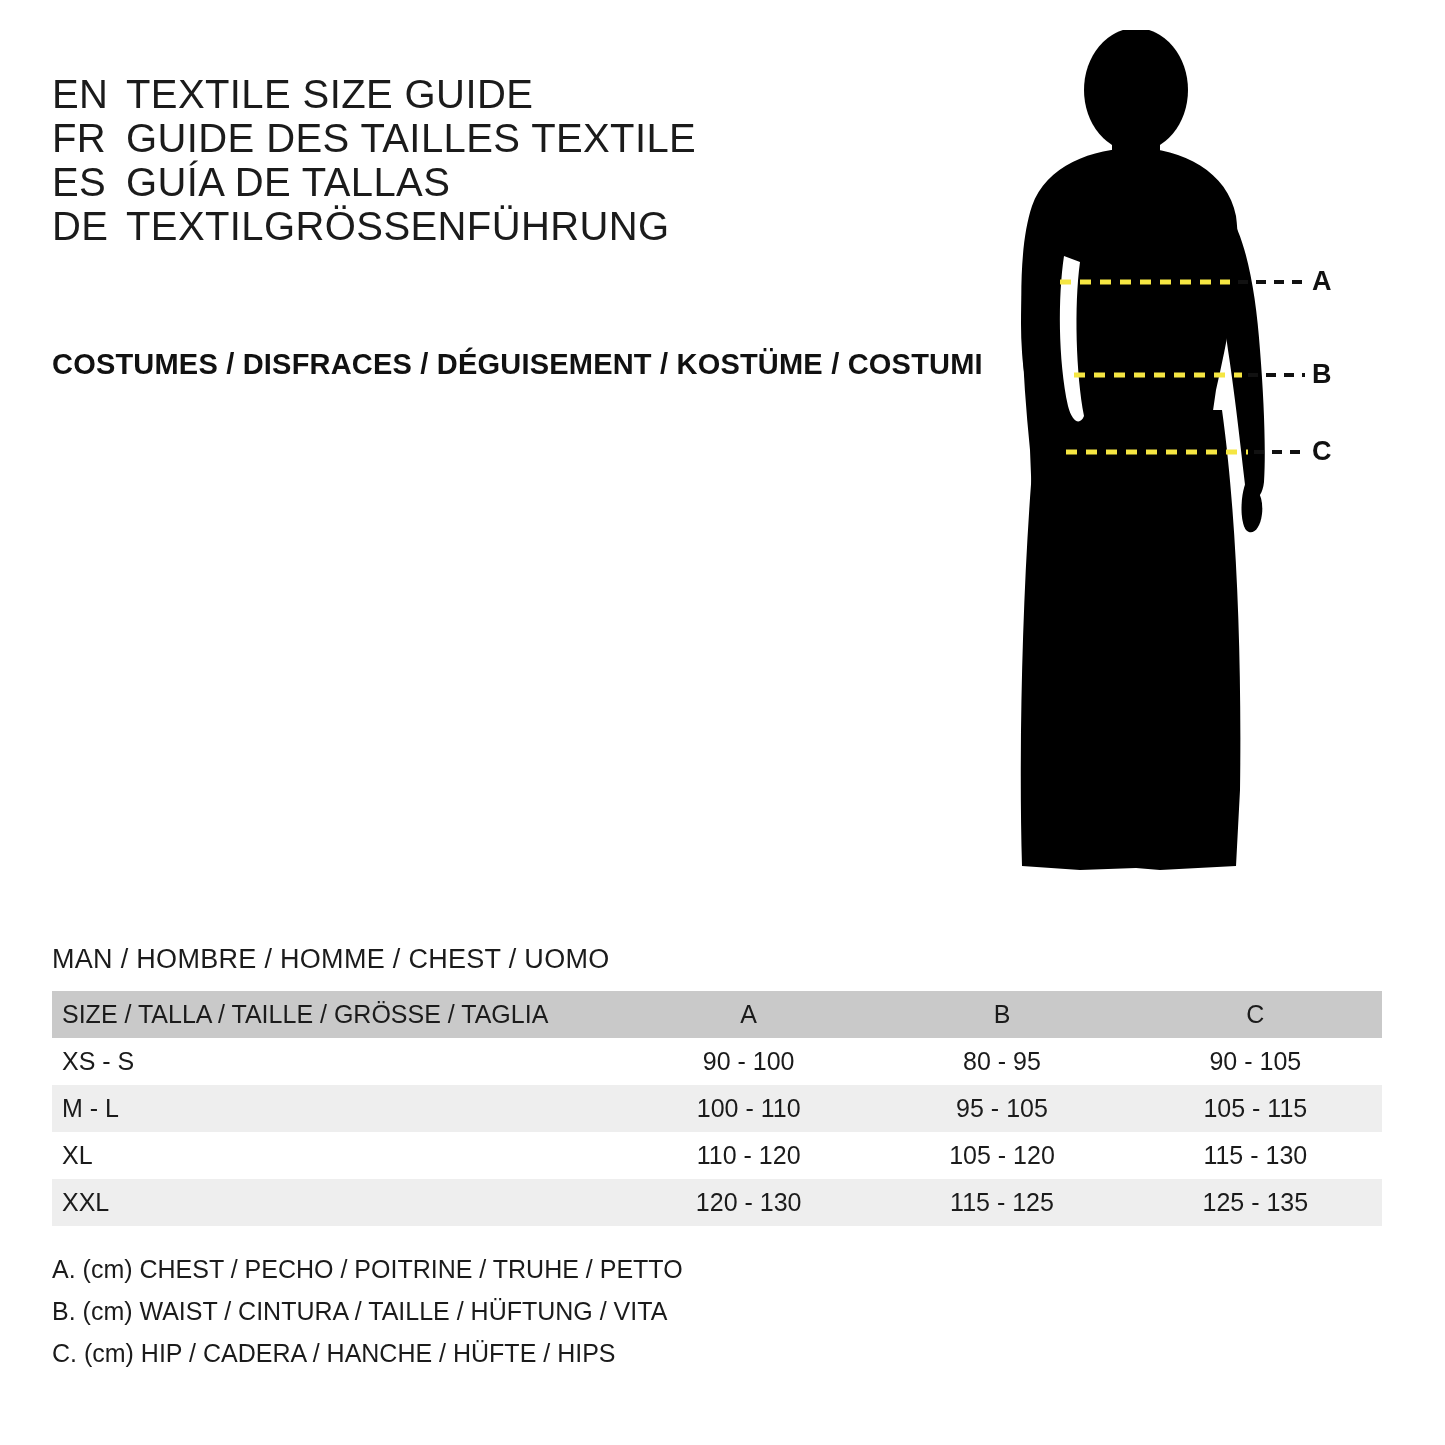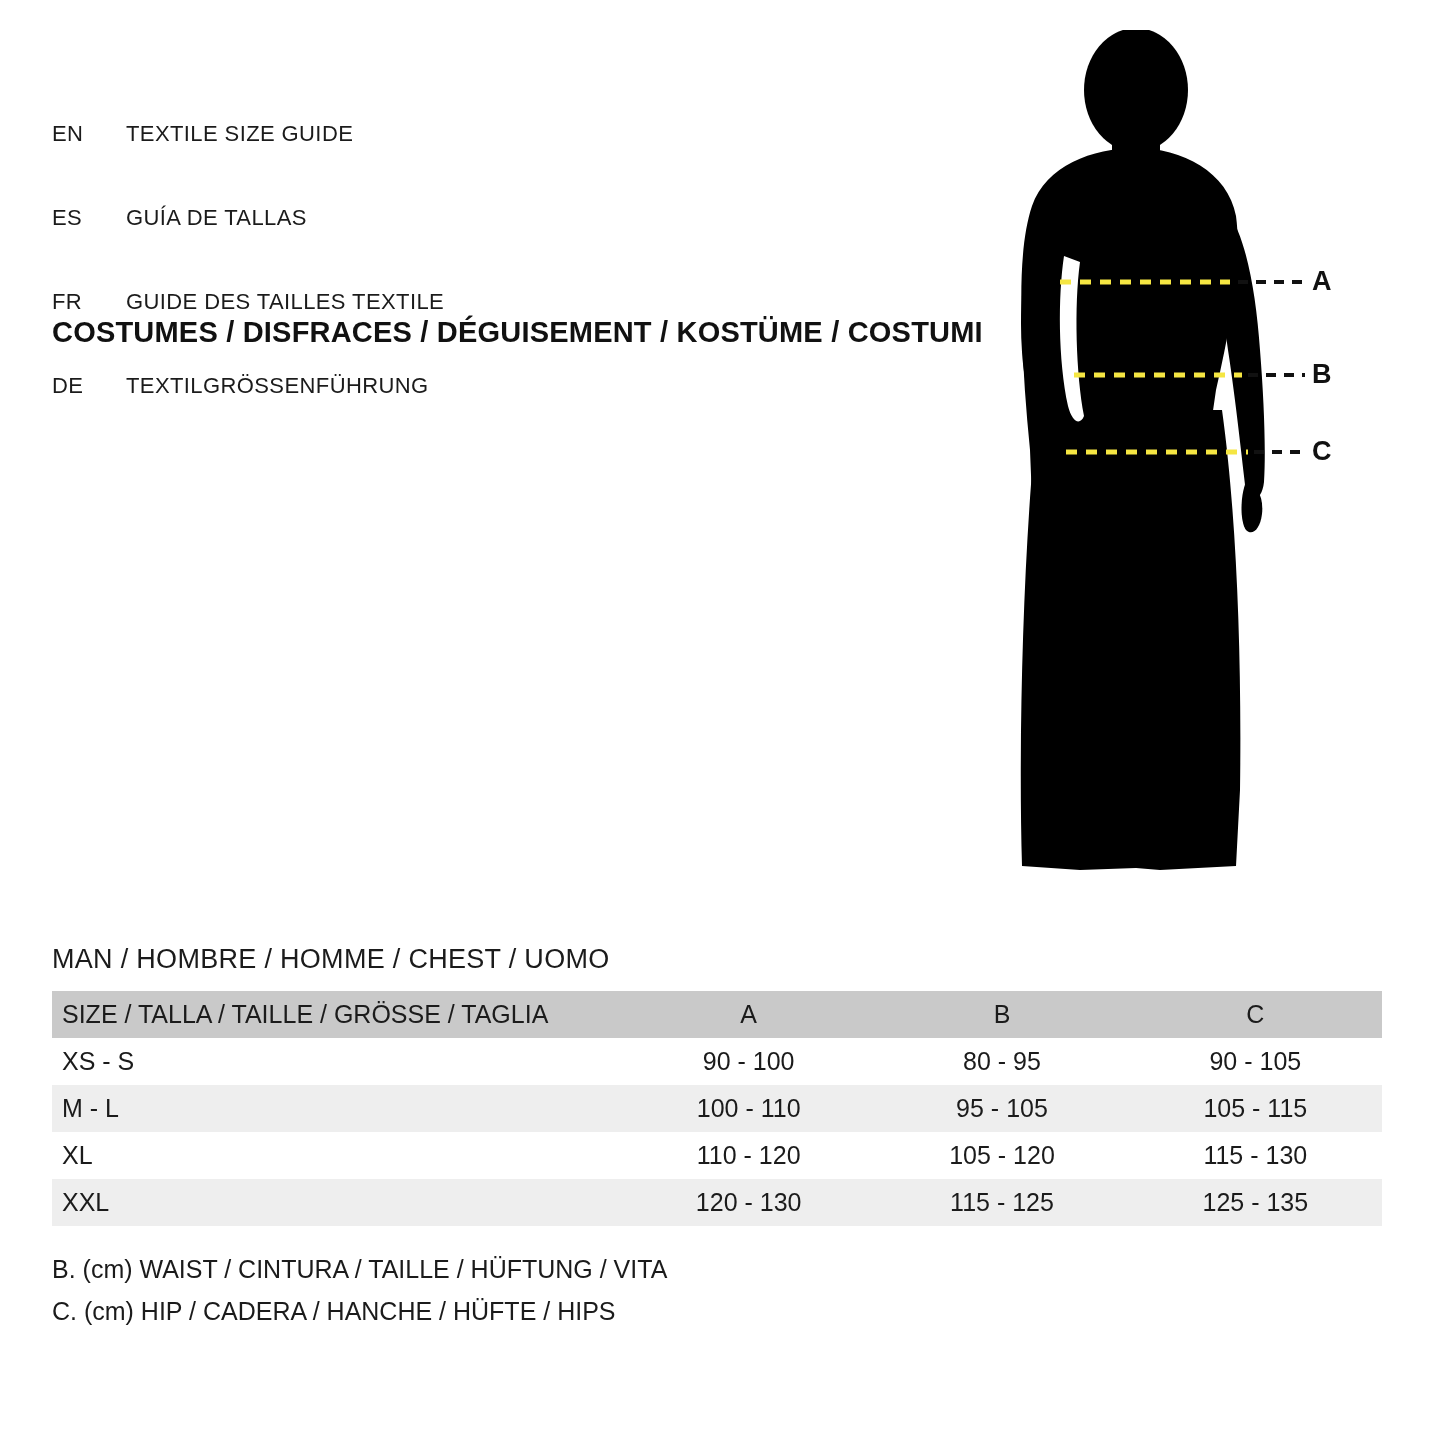--- a/index.html
+++ b/index.html
@@ -19,38 +19,37 @@
   
   .lang-block {
     position: absolute;
     left: 52px;
     top: 72px;
     width: 900px;
   }
   .lang-row {
     display: flex;
     align-items: flex-start;
-    font-size: 22px;
+    font-size: 40px;
     letter-spacing: 0.4px;
     line-height: 44px;
     color: #1b1b1b;
-    margin-top: 40px;
   }
   .lang-code {
     width: 74px;
     flex: 0 0 74px;
   }
   .lang-label {
     flex: 1 1 auto;
   }
 
   .category-line {
     position: absolute;
     left: 52px;
-    top: 316px;
+    top: 348px;
     font-size: 29px;
     font-weight: bold;
     letter-spacing: 0.2px;
     color: #111111;
     white-space: nowrap;
     text-align: right;
   }
 
   
   .figure-wrap {
@@ -130,26 +129,26 @@
 </style>
 </head>
 <body>
 
 <div class="lang-block">
   <div class="lang-row">
     <span class="lang-code">EN</span>
     <span class="lang-label">TEXTILE SIZE GUIDE</span>
   </div>
   <div class="lang-row">
+    <span class="lang-code">FR</span>
+    <span class="lang-label">GUIDE DES TAILLES TEXTILE</span>
+  </div>
+  <div class="lang-row">
     <span class="lang-code">ES</span>
     <span class="lang-label">GUÍA DE TALLAS</span>
-  </div>
-  <div class="lang-row">
-    <span class="lang-code">FR</span>
-    <span class="lang-label">GUIDE DES TAILLES TEXTILE</span>
   </div>
   <div class="lang-row">
     <span class="lang-code">DE</span>
     <span class="lang-label">TEXTILGRÖSSENFÜHRUNG</span>
   </div>
 </div>
 
 <div class="category-line">COSTUMES / DISFRACES / DÉGUISEMENT / KOSTÜME / COSTUMI</div>
 
 <div class="figure-wrap">
@@ -263,15 +262,16 @@
         <td class="first-col">XXL</td>
         <td>120 - 130</td>
         <td>115 - 125</td>
         <td>125 - 135</td>
       </tr>
     </tbody>
   </table>
 </div>
 
 <div class="notes">
+  <div class="note-line">A. (cm) CHEST / PECHO / POITRINE / TRUHE / PETTO</div>
   <div class="note-line">B. (cm) WAIST / CINTURA / TAILLE / HÜFTUNG / VITA</div>
   <div class="note-line">C. (cm) HIP / CADERA / HANCHE / HÜFTE / HIPS</div>
 </div>
 
 </body></html>

